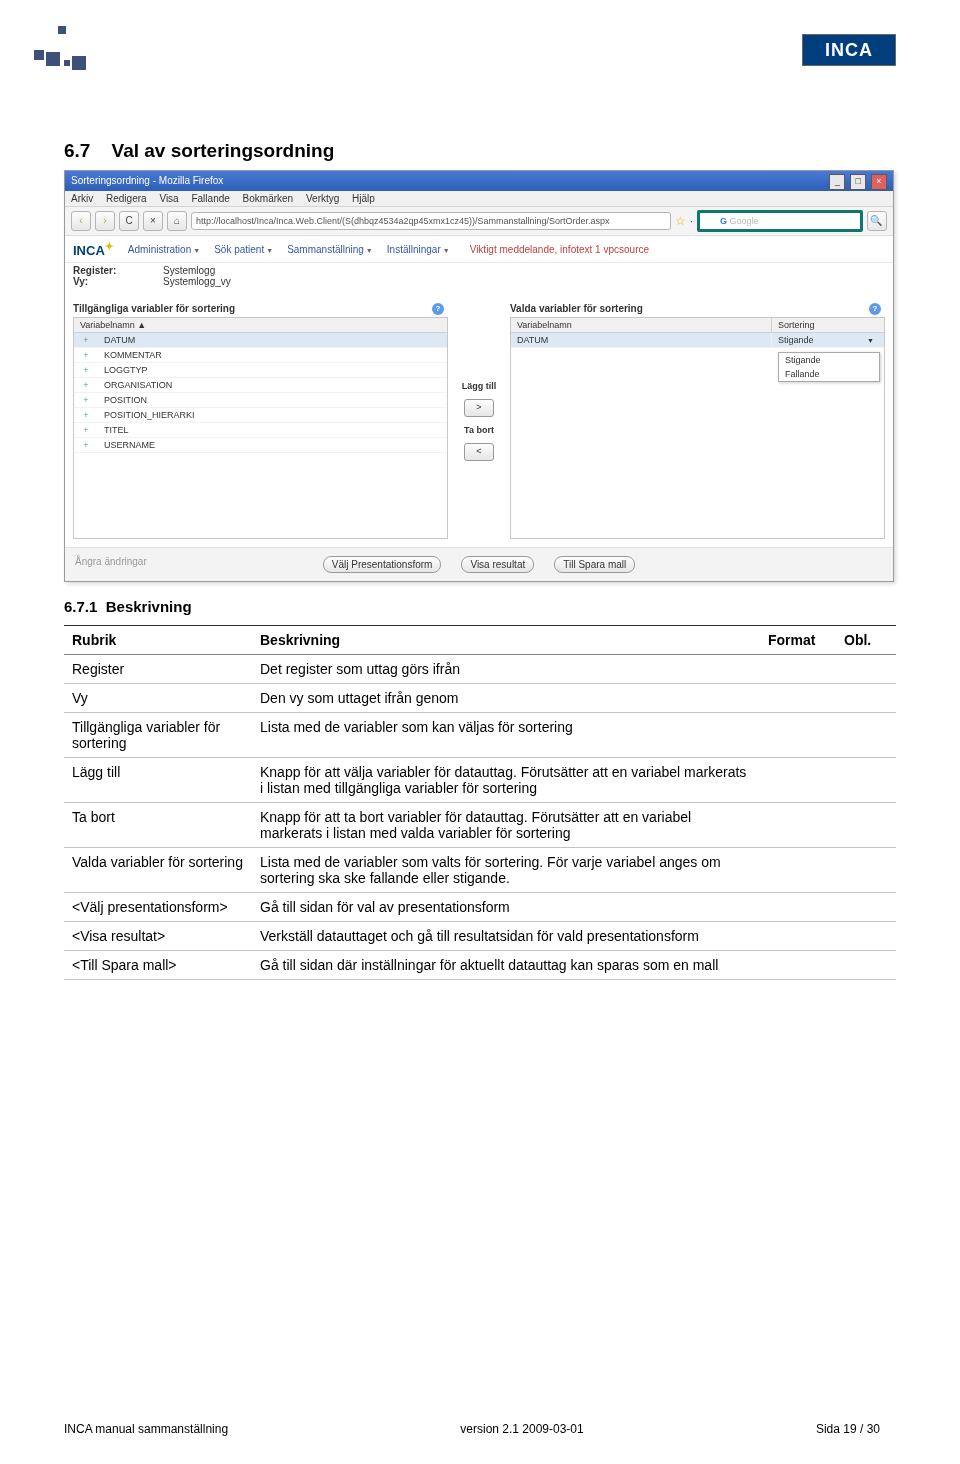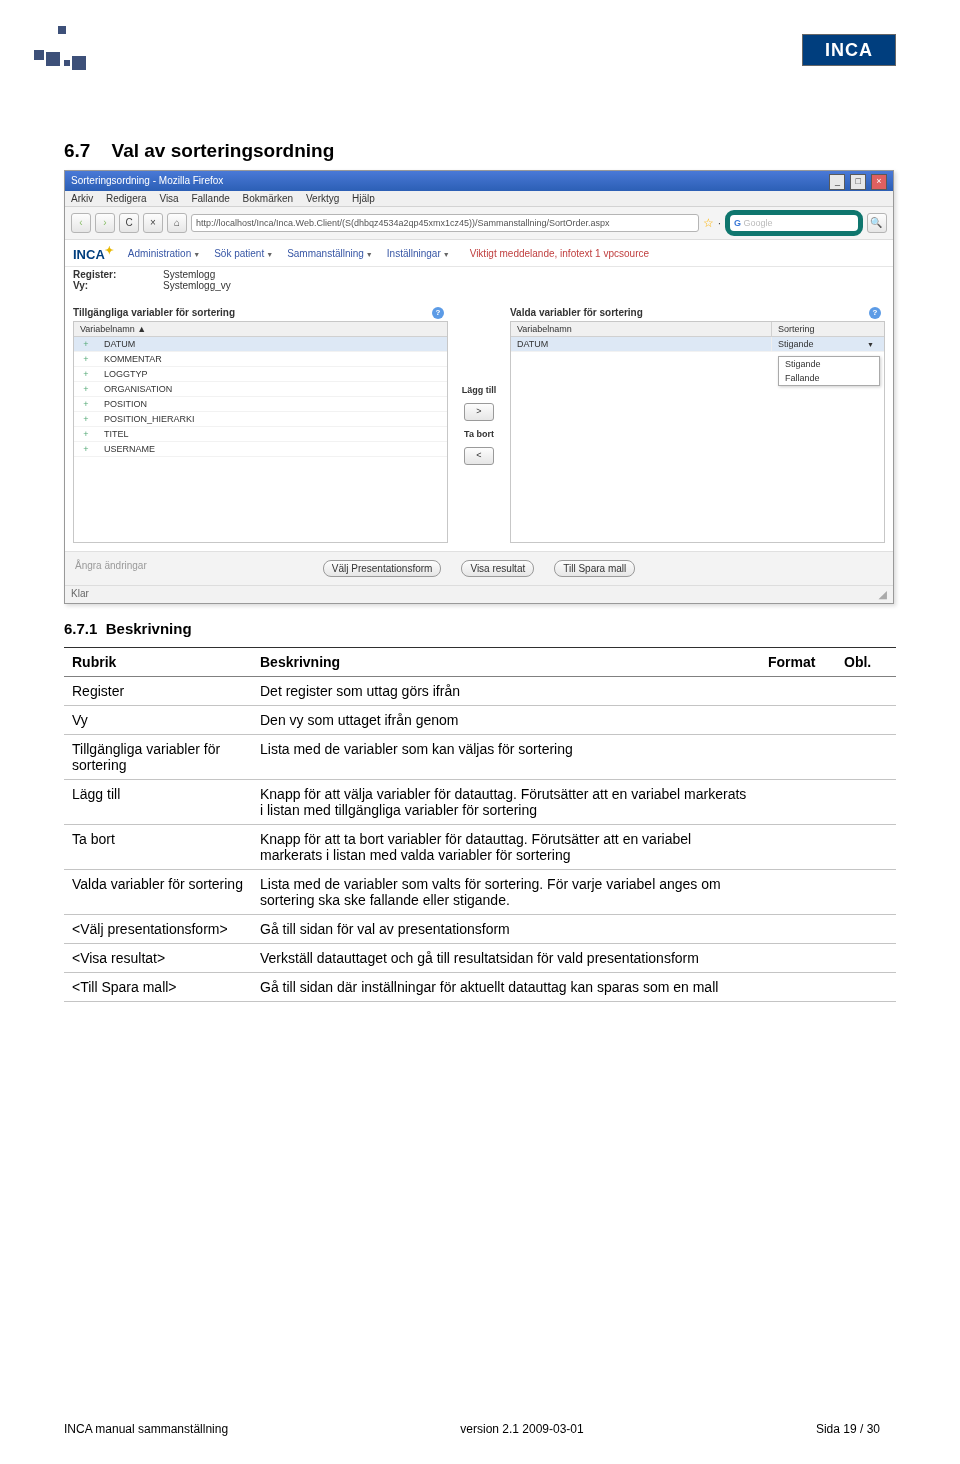--- a/index.html
+++ b/index.html
@@ -100,22 +100,22 @@
   }
   .navbtn.fwd { color: #8abf6b; }
   .navbtn.back { color: #8abf6b; }
   .url {
     flex: 1; border: 1px solid #b5b5b5; border-radius: 3px; background: #fff;
     height: 16px; line-height: 16px; padding: 0 4px; overflow: hidden;
     white-space: nowrap; font-size: 9px; color: #555;
   }
   .star { color: #ffb300; font-size: 12px; }
   .searchbox {
-    width: 120px; border: 5px solid #0f766e; border-radius: 9px;
-    background: #fff; height: 16px; line-height: 16px; padding: 0 4px;
+    width: 120px; border: 3px solid #0f766e; border-radius: 2px;
+    background: #fff; height: 16px; line-height: 16px; padding: 0 20px;
     font-size: 9px; color: #888;
   }
   .appbar {
     display: flex; align-items: center; gap: 14px;
     padding: 4px 8px;
     border-bottom: 1px solid #e6e6e6;
   }
   .inca-small { color: #003e7e; font-weight: bold; font-size: 13px; }
   .inca-small sup { color: #e8b800; }
   .appbar .mitem { color: #3756a5; }
@@ -375,24 +375,20 @@
           </div>
         </div>
       </div>
     </div>
     <div class="bottombar">
       <span class="ghost">Ångra ändringar</span>
       <span class="stdBtn">Välj Presentationsform</span>
       <span class="stdBtn">Visa resultat</span>
       <span class="stdBtn">Till Spara mall</span>
     </div>
-    <div class="statusbar">
-      <span>Klar</span>
-      <span class="resizer">◢</span>
-    </div>
   </div>
 
   <h3 class="sub">
     <span>6.7.1</span>&nbsp;&nbsp;<span>Beskrivning</span>
   </h3>
 
   <table class="desc">
     <thead>
       <tr>
         <th class="c1">Rubrik</th>

